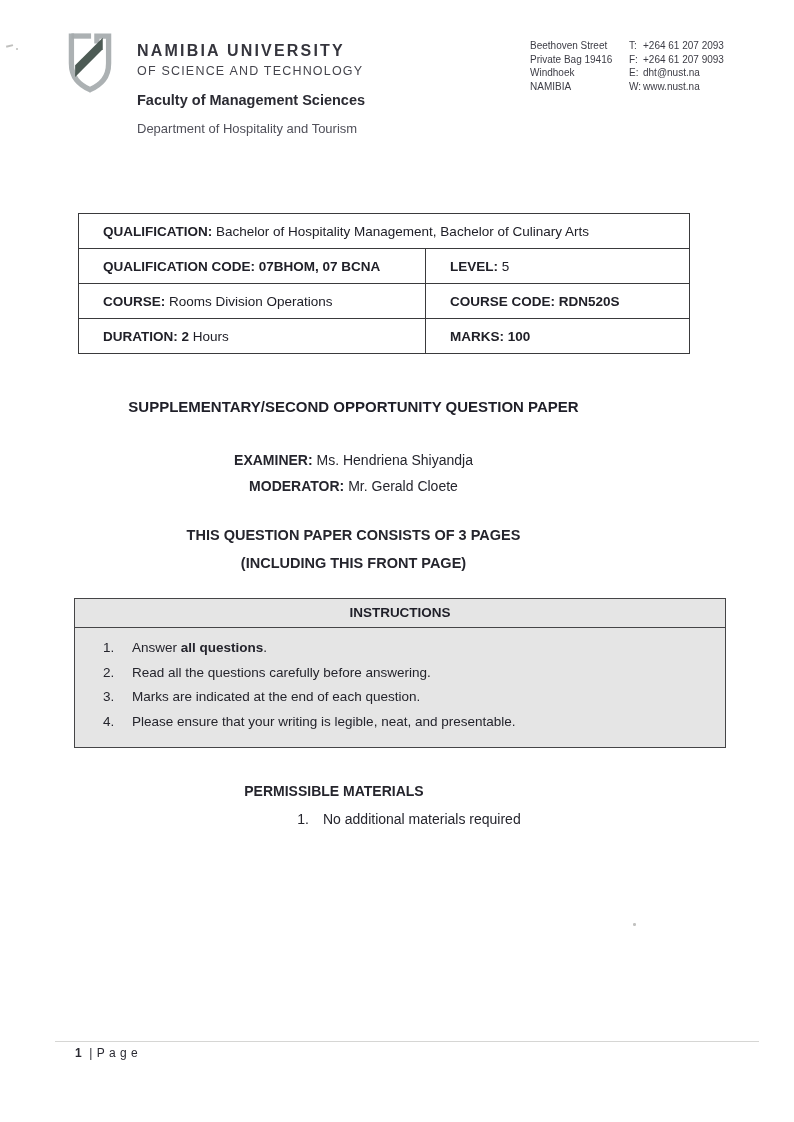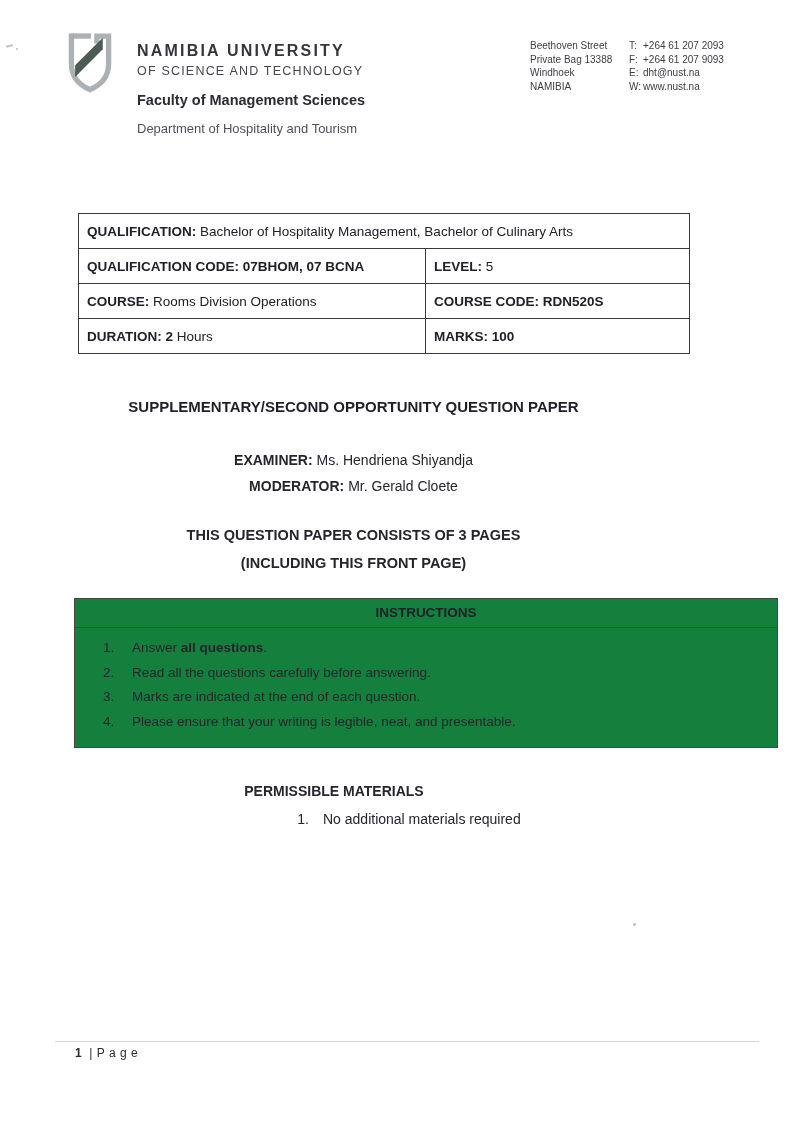--- a/index.html
+++ b/index.html
@@ -22,36 +22,36 @@
   .tels{position:absolute;left:629px;top:39px;font-size:10px;line-height:13.5px;color:#3c3c45;}
   .tels .tl{display:inline-block;width:14px;}
   
   table.details{
     position:absolute;left:78px;top:213px;width:611px;
     border-collapse:collapse;table-layout:fixed;
     font-size:13.5px;color:#202028;
   }
   table.details td{
     border:1.6px solid #3a3a3c;
-    padding:4px 8px;height:26px;vertical-align:middle;
+    padding:4px 24px;height:26px;vertical-align:middle;
     overflow:hidden;white-space:nowrap;
   }
   table.details b{font-weight:bold;}
   
   .cline{position:absolute;left:0;width:707px;text-align:center;white-space:nowrap;}
   .supp{top:398px;font-size:15px;font-weight:bold;color:#1f1f28;}
   .exam{top:452px;font-size:14px;}
   .modr{top:478px;font-size:14px;}
   .pages1{top:527px;font-size:14.5px;font-weight:bold;}
   .pages2{top:555px;font-size:14.5px;font-weight:bold;}
   .cline b{font-weight:bold;}
   
   .ibox{
-    position:absolute;left:74px;top:598px;width:704px;height:150px;
-    border:1.5px solid #454547;box-sizing:border-box;background:#15803d;
+    position:absolute;left:74px;top:598px;width:652px;height:150px;
+    border:1.5px solid #454547;box-sizing:border-box;background:#e5e5e5;
   }
   .ibox-title{
     border-bottom:1.5px solid #454547;
     text-align:center;font-weight:bold;font-size:13.5px;
     padding:6px 0 7px 0;color:#1f1f28;
   }
   .ilist{padding:12px 10px 0 28px;}
   .iitem{display:flex;margin-bottom:9.5px;font-size:13.5px;color:#24242c;}
   .inum{width:20px;flex:none;}
   .itext{margin-left:9px;}
@@ -92,21 +92,21 @@
 
   <div class="brand">
     <div class="brand-l1">NAMIBIA UNIVERSITY</div>
     <div class="brand-l2">OF SCIENCE AND TECHNOLOGY</div>
   </div>
   <div class="faculty">Faculty of Management Sciences</div>
   <div class="department">Department of Hospitality and Tourism</div>
 
   <div class="addr">
     <div>Beethoven Street</div>
-    <div>Private Bag 13388</div>
+    <div>Private Bag 19416</div>
     <div>Windhoek</div>
     <div>NAMIBIA</div>
   </div>
 
   <div class="tels">
     <div><span class="tl">T:</span><span>+264 61 207 2093</span></div>
     <div><span class="tl">F:</span><span>+264 61 207 9093</span></div>
     <div><span class="tl">E:</span><span>dht@nust.na</span></div>
     <div><span class="tl">W:</span><span>www.nust.na</span></div>
   </div>

